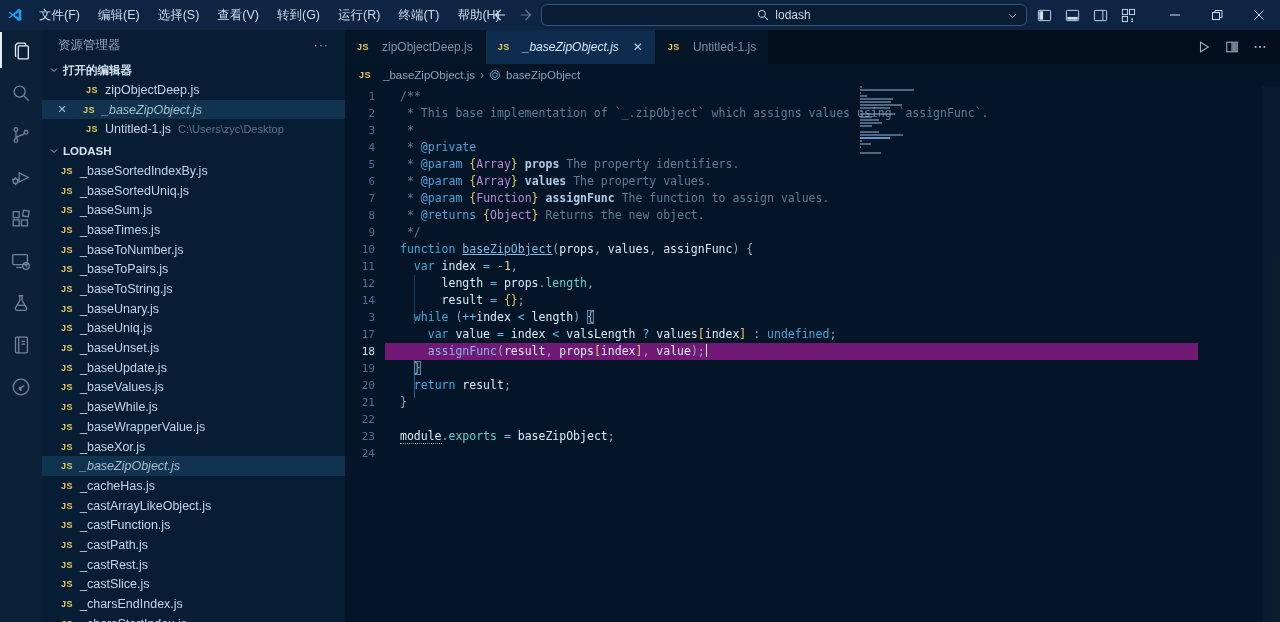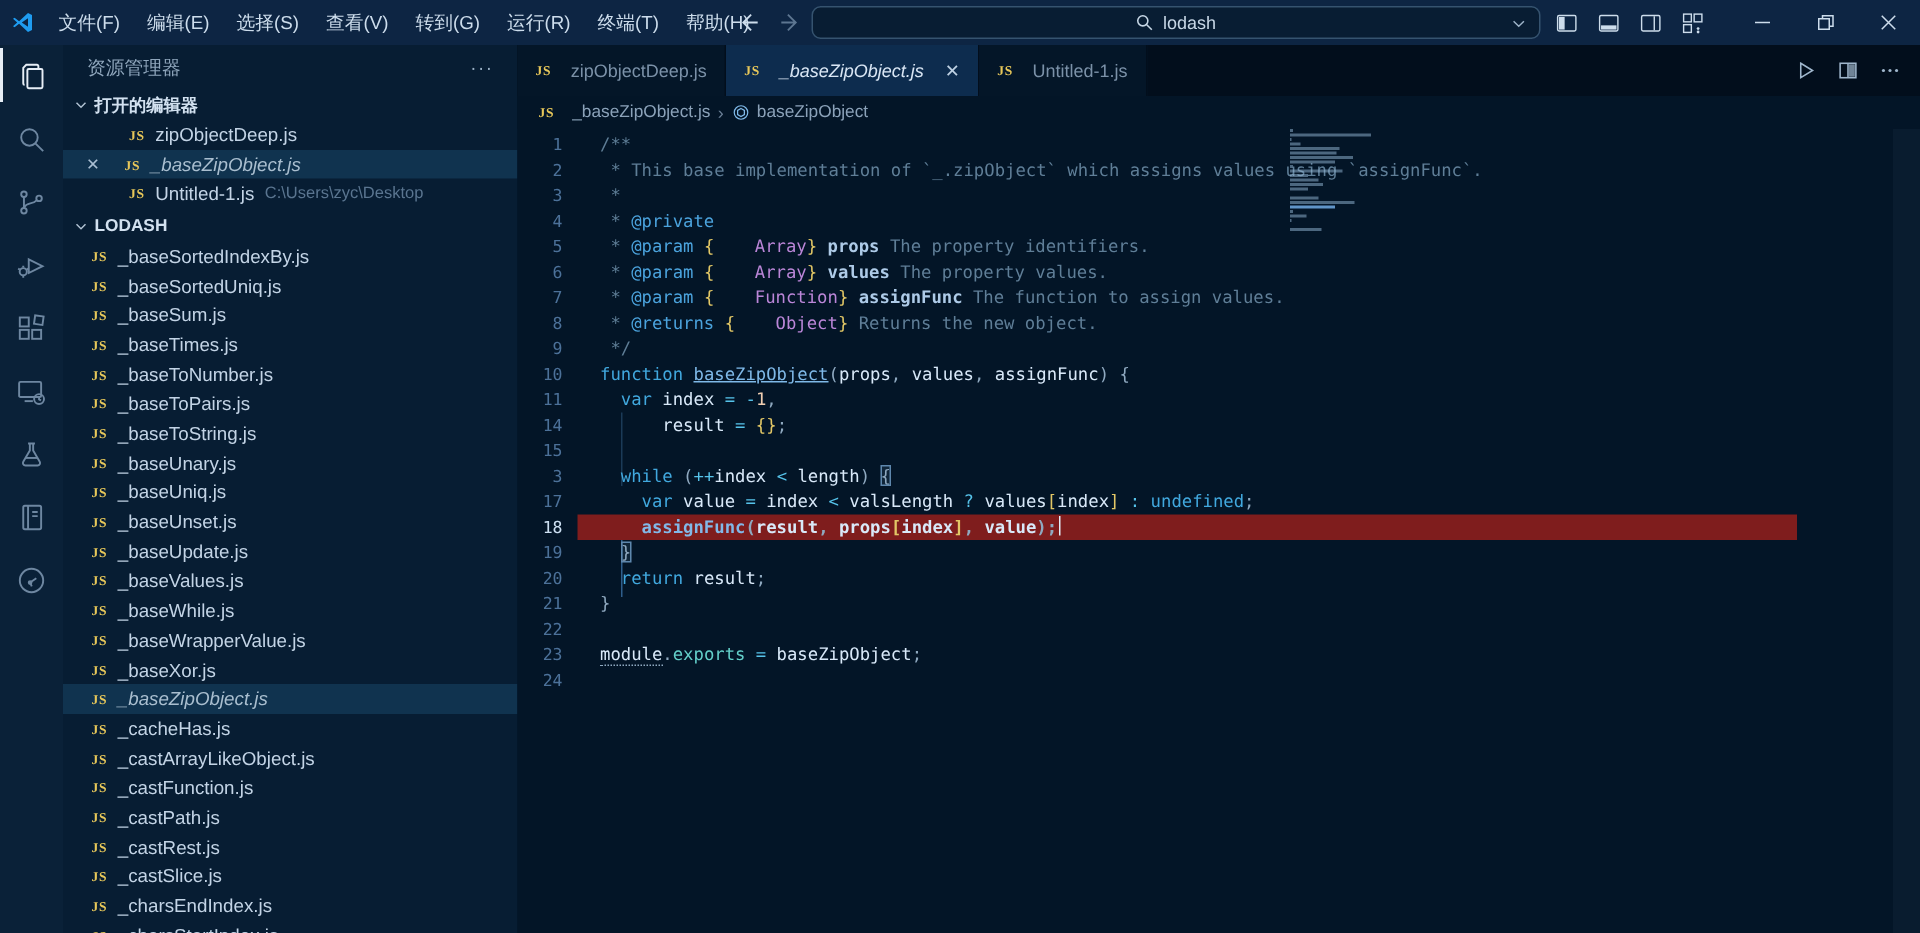--- a/index.html
+++ b/index.html
@@ -38,21 +38,21 @@
   .sb-title { height:30px; display:flex; align-items:center; padding:0 16px; color:#8fa6bc; font-size:12.5px; }
   .sb-title .more { margin-left:auto; color:#9db3c8; letter-spacing:1px; }
   .sec-header { height:20px; display:flex; align-items:center; gap:3px; padding-left:6px;
     color:#d2e1f0; font-weight:bold; font-size:11.5px; }
   .row { height:19.7px; display:flex; align-items:center; white-space:nowrap; overflow:hidden; }
   .row.selected { background:#10334f; }
   .row .close-x { width:16px; margin-left:12px; color:#a9bed2; font-size:11px; text-align:center; }
   .oe-indent { padding-left:44px; }
   .fl-indent { padding-left:19px; }
   .js-badge { color:#e8c85a; font-weight:bold; font-size:9px; letter-spacing:.5px; margin-right:7px;
-    font-family:Liberation Serif, serif; }
+    font-family:Liberation Sans, sans-serif; }
   .row .fname { color:#c3d4e6; }
   .row.selected .fname.preview { font-style:italic; color:#a9becf; }
   .row .fdesc { color:#5a7590; font-size:11px; margin-left:7px; }
   .chev-svg { color:#aebfd0; }
 
   
   .editor { flex:1; display:flex; flex-direction:column; background:#031527; min-width:0; }
   .tabbar { height:34px; background:#020e1c; display:flex; align-items:stretch; }
   .tab { display:flex; align-items:center; padding:0 12px; gap:6px; font-size:12px; color:#7b91a8;
     background:#041628; border-right:1px solid #020e1c; }
@@ -66,26 +66,26 @@
     font-size:11.5px; color:#8ba2b9; background:#031527; }
   .breadcrumb .sep { color:#6b8098; font-size:12px; }
 
   .code-region { position:relative; flex:1; overflow:hidden;
     font-family:"DejaVu Sans Mono","Liberation Mono",monospace; font-size:11.5px; line-height:17px; }
   .lines { position:absolute; left:0; right:82px; top:2px; }
   .code-line { display:flex; height:17px; white-space:pre; }
   .gutter { width:40px; text-align:right; padding-right:10px; color:#4c7199; flex:none; font-size:11px; }
   .code-line.sel .gutter { color:#cde0f2; }
   .ct { flex:1; padding-left:15px; }
-  .code-line.sel .ct { background:#7f1d1d;font-weight:bold; }
+  .code-line.sel .ct { background:#701a75; }
 
   .tk-c { color:#5f7e97; }
   .tk-t { color:#4ba3dd; }
   .tk-y { color:#e2c766; }
-  .tk-p { color:#bb86d8;margin-left:27px; }
+  .tk-p { color:#bb86d8; }
   .tk-n { color:#aecbe8; font-weight:bold; }
   .tk-k { color:#41a8de; }
   .tk-i { color:#d9e9f9; }
   .tk-o { color:#56c3ea; }
   .tk-u { color:#efcdb1; }
   .tk-m { color:#63cfc9; }
   .tk-f { color:#7fb9e8; text-decoration:underline; }
   .tk-f2 { color:#82b8e8; }
   .tk-g { color:#8fa9c0; }
   .tk-d { color:#d9e9f9; border-bottom:1px dotted #8fa9c0;margin-top:32px; }
@@ -486,22 +486,22 @@
           <div class="code-line"><span class="gutter">2</span><span class="ct"><span class="tk-c"> * This base implementation of `_.zipObject` which assigns values using `assignFunc`.</span></span></div>
           <div class="code-line"><span class="gutter">3</span><span class="ct"><span class="tk-c"> *</span></span></div>
           <div class="code-line"><span class="gutter">4</span><span class="ct"><span class="tk-c"> * </span><span class="tk-t">@private</span></span></div>
           <div class="code-line"><span class="gutter">5</span><span class="ct"><span class="tk-c"> * </span><span class="tk-t">@param</span><span class="tk-c"> </span><span class="tk-y">{</span><span class="tk-p">Array</span><span class="tk-y">}</span><span class="tk-c"> </span><span class="tk-n">props</span><span class="tk-c"> The property identifiers.</span></span></div>
           <div class="code-line"><span class="gutter">6</span><span class="ct"><span class="tk-c"> * </span><span class="tk-t">@param</span><span class="tk-c"> </span><span class="tk-y">{</span><span class="tk-p">Array</span><span class="tk-y">}</span><span class="tk-c"> </span><span class="tk-n">values</span><span class="tk-c"> The property values.</span></span></div>
           <div class="code-line"><span class="gutter">7</span><span class="ct"><span class="tk-c"> * </span><span class="tk-t">@param</span><span class="tk-c"> </span><span class="tk-y">{</span><span class="tk-p">Function</span><span class="tk-y">}</span><span class="tk-c"> </span><span class="tk-n">assignFunc</span><span class="tk-c"> The function to assign values.</span></span></div>
           <div class="code-line"><span class="gutter">8</span><span class="ct"><span class="tk-c"> * </span><span class="tk-t">@returns</span><span class="tk-c"> </span><span class="tk-y">{</span><span class="tk-p">Object</span><span class="tk-y">}</span><span class="tk-c"> Returns the new object.</span></span></div>
           <div class="code-line"><span class="gutter">9</span><span class="ct"><span class="tk-c"> */</span></span></div>
           <div class="code-line"><span class="gutter">10</span><span class="ct"><span class="tk-k">function</span><span class="tk-g"> </span><span class="tk-f">baseZipObject</span><span class="tk-g">(</span><span class="tk-i">props</span><span class="tk-g">, </span><span class="tk-i">values</span><span class="tk-g">, </span><span class="tk-i">assignFunc</span><span class="tk-g">) {</span></span></div>
           <div class="code-line"><span class="gutter">11</span><span class="ct"><span class="tk-g">  </span><span class="tk-k">var</span><span class="tk-i"> index</span><span class="tk-o"> =</span><span class="tk-g"> </span><span class="tk-o">-</span><span class="tk-u">1</span><span class="tk-g">,</span></span></div>
+          <div class="code-line"><span class="gutter">12</span><span class="ct"><span class="tk-g">      </span><span class="tk-i">length</span><span class="tk-o"> =</span><span class="tk-i"> props</span><span class="tk-g">.</span><span class="tk-m">length</span><span class="tk-g">,</span></span></div>
           <div class="code-line"><span class="gutter">14</span><span class="ct"><span class="tk-g">      </span><span class="tk-i">result</span><span class="tk-o"> =</span><span class="tk-g"> </span><span class="tk-y">{}</span><span class="tk-g">;</span></span></div>
-          <div class="code-line"><span class="gutter">15</span><span class="ct"></span></div>
           <div class="code-line"><span class="gutter">3</span><span class="ct"><span class="tk-g">  </span><span class="tk-k">while</span><span class="tk-g"> (</span><span class="tk-o">++</span><span class="tk-i">index</span><span class="tk-o"> &lt;</span><span class="tk-i"> length</span><span class="tk-g">) </span><span class="tk-g boxed">{</span></span></div>
           <div class="code-line"><span class="gutter">17</span><span class="ct"><span class="tk-g">    </span><span class="tk-k">var</span><span class="tk-i"> value</span><span class="tk-o"> =</span><span class="tk-i"> index</span><span class="tk-o"> &lt;</span><span class="tk-i"> valsLength</span><span class="tk-o"> ?</span><span class="tk-i"> values</span><span class="tk-y">[</span><span class="tk-i">index</span><span class="tk-y">]</span><span class="tk-o"> :</span><span class="tk-k"> undefined</span><span class="tk-g">;</span></span></div>
           <div class="code-line sel"><span class="gutter">18</span><span class="ct"><span class="tk-g">    </span><span class="tk-f2">assignFunc</span><span class="tk-g">(</span><span class="tk-i">result</span><span class="tk-g">, </span><span class="tk-i">props</span><span class="tk-y">[</span><span class="tk-i">index</span><span class="tk-y">]</span><span class="tk-g">, </span><span class="tk-i">value</span><span class="tk-g">);</span><span class="cursor"></span></span></div>
           <div class="code-line"><span class="gutter">19</span><span class="ct"><span class="tk-g">  </span><span class="tk-g boxed">}</span></span></div>
           <div class="code-line"><span class="gutter">20</span><span class="ct"><span class="tk-g">  </span><span class="tk-k">return</span><span class="tk-i"> result</span><span class="tk-g">;</span></span></div>
           <div class="code-line"><span class="gutter">21</span><span class="ct"><span class="tk-g">}</span></span></div>
           <div class="code-line"><span class="gutter">22</span><span class="ct"></span></div>
           <div class="code-line"><span class="gutter">23</span><span class="ct"><span class="tk-d">module</span><span class="tk-g">.</span><span class="tk-m">exports</span><span class="tk-o"> =</span><span class="tk-i"> baseZipObject</span><span class="tk-g">;</span></span></div>
           <div class="code-line"><span class="gutter">24</span><span class="ct"></span></div>
         </div>

